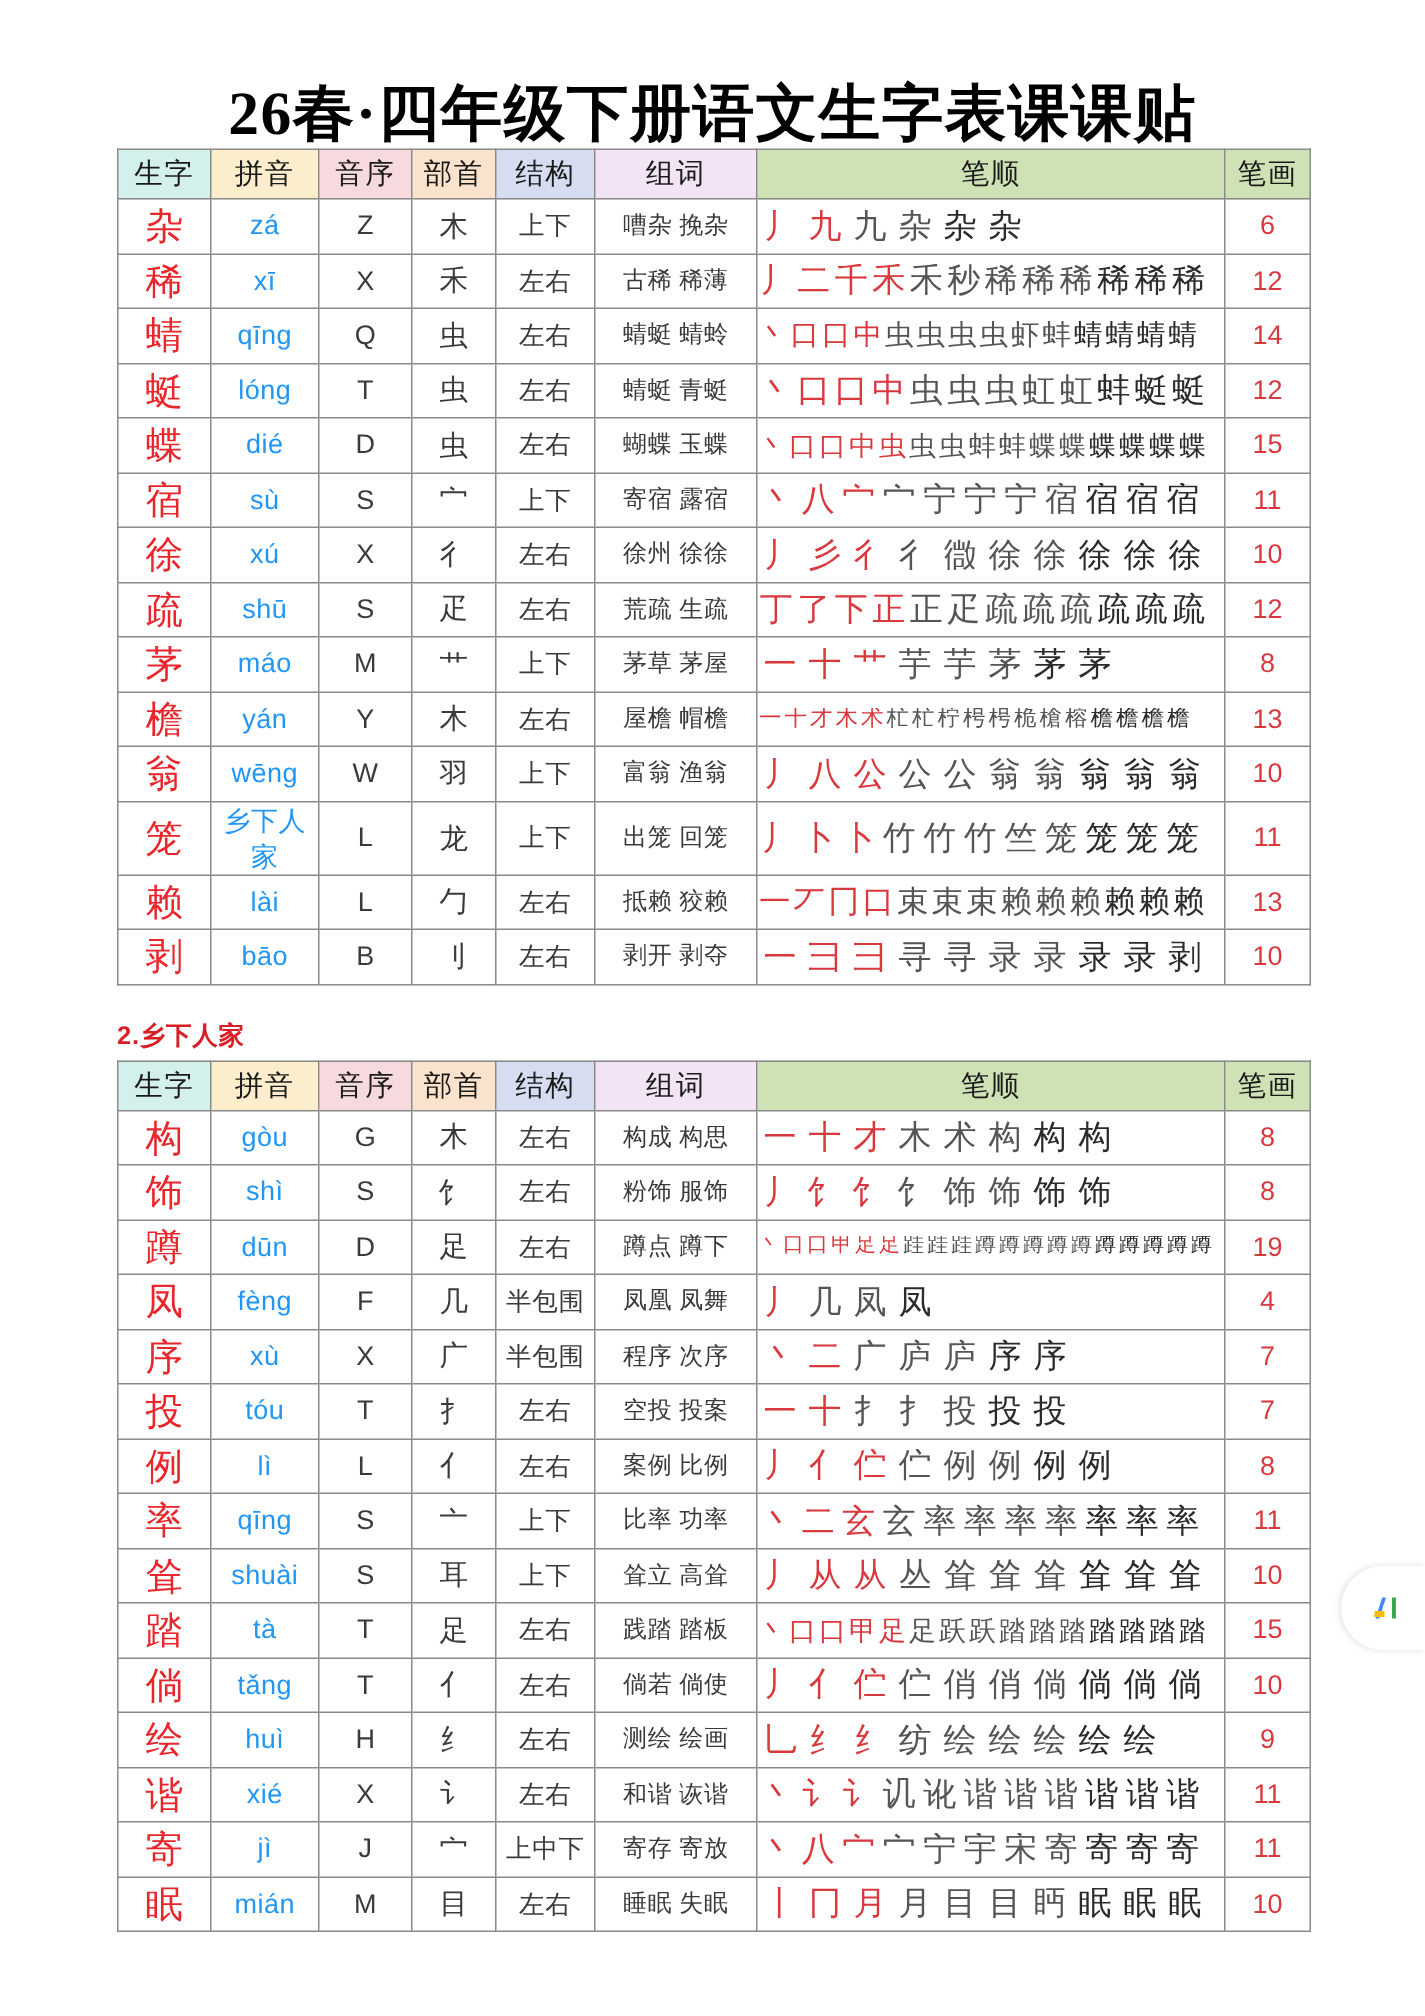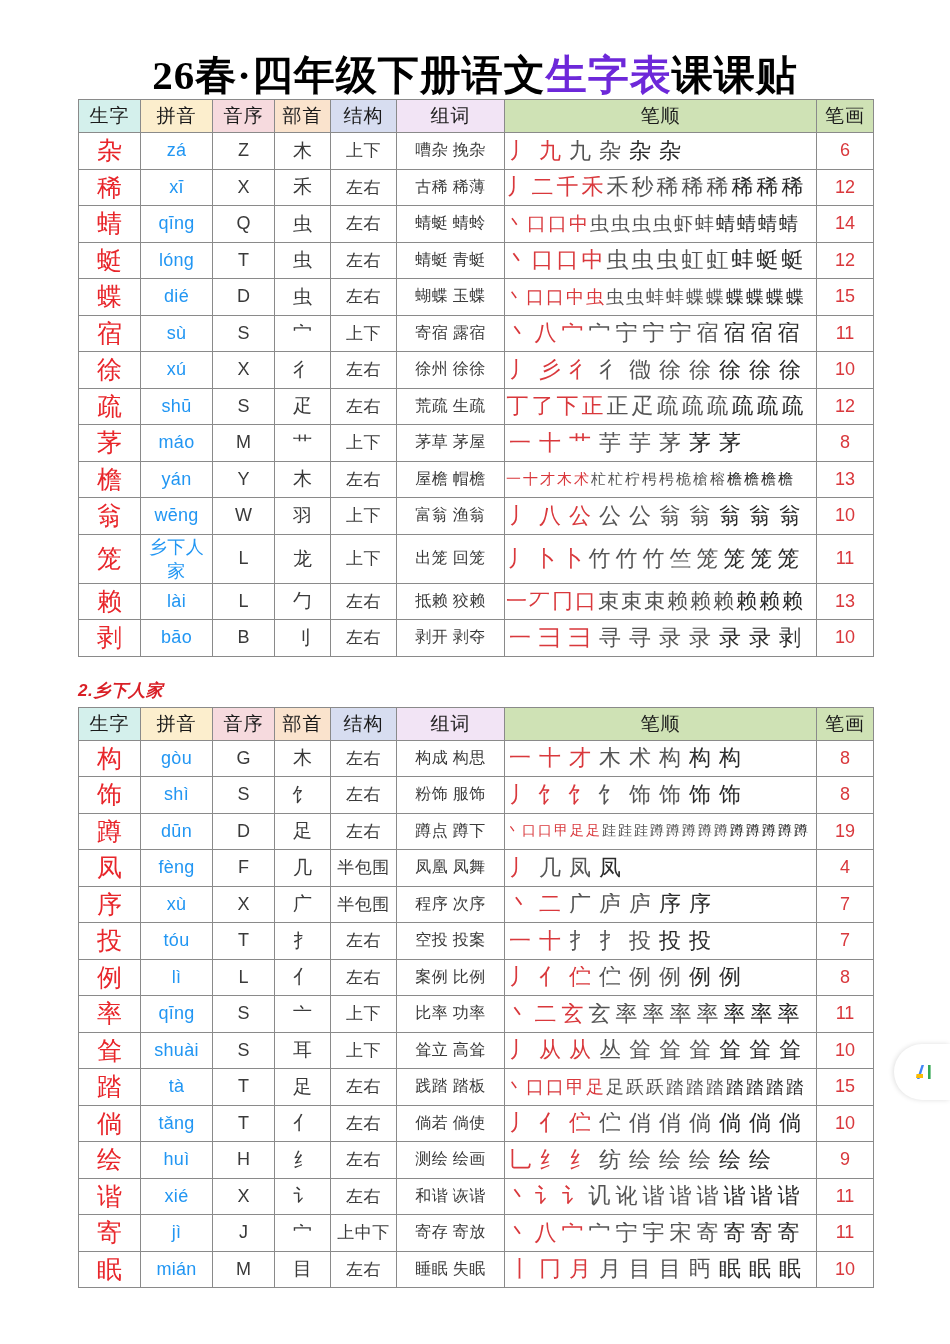--- a/index.html
+++ b/index.html
@@ -24,34 +24,34 @@
     font-weight: bold;
     font-size: 41px;
     letter-spacing: 1px;
     color: #000000;
     margin: 0;
     padding-top: 52px;
     padding-bottom: 0;
     line-height: 1.15;
     white-space: nowrap;
   }
-  .page-title .hl { color: #6d28d9; }
+  .page-title .hl { color: #000000; }
 
   .section-label {
     color: #d91f26;
     font-weight: bold;
     font-size: 17px;
     font-family: "Liberation Sans", "DejaVu Sans", sans-serif;
     margin: 0;
     padding-left: 78px;
     padding-top: 18px;
     padding-bottom: 5px;
     letter-spacing: 0.5px;
   }
-  .section-label.second { padding-top: 22px; font-style: italic; }
+  .section-label.second { padding-top: 22px; }
 
   table.ct {
     border-collapse: collapse;
     margin-left: 78px;
     width: 795px;
     table-layout: fixed;
     background: #fff;
   }
   table.ct td, table.ct th {
     border: 1px solid #8a8a8a;

